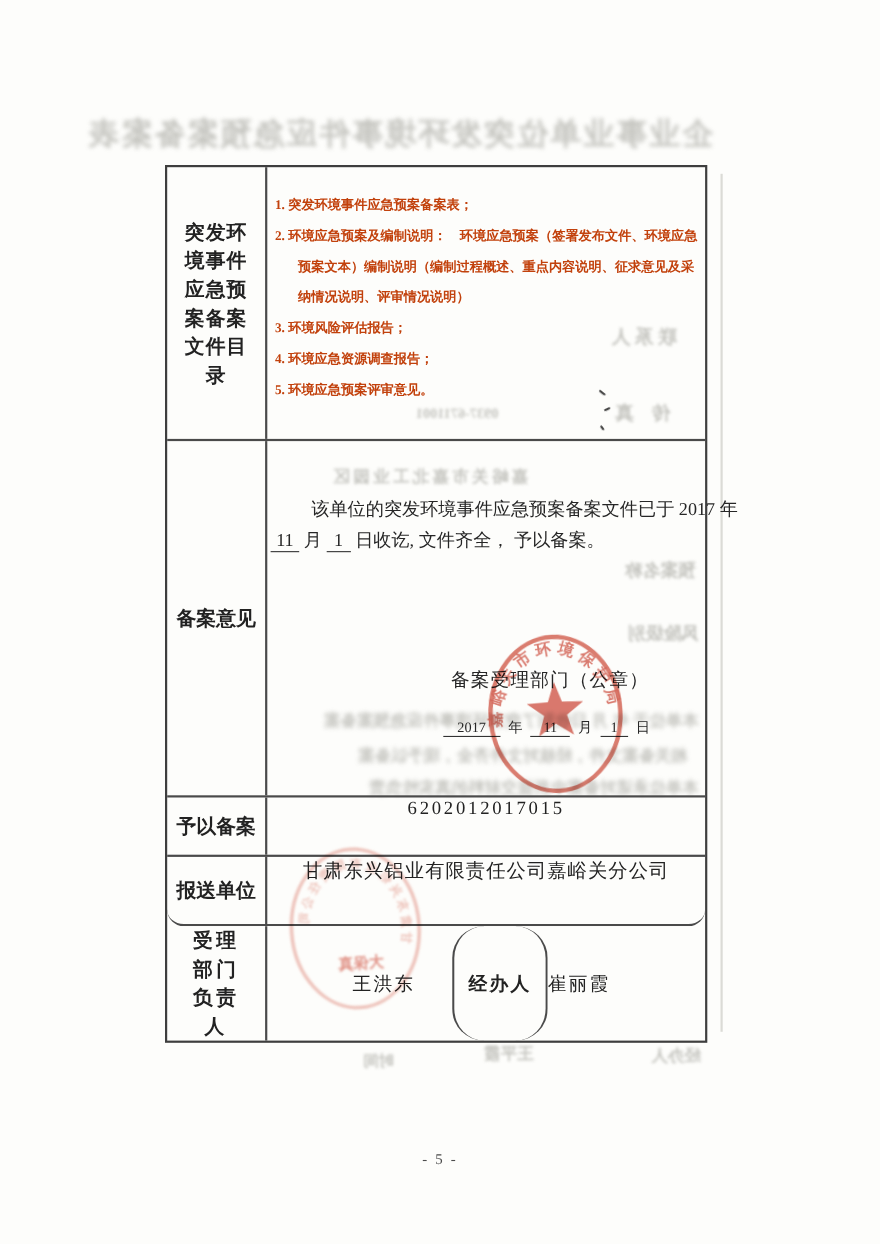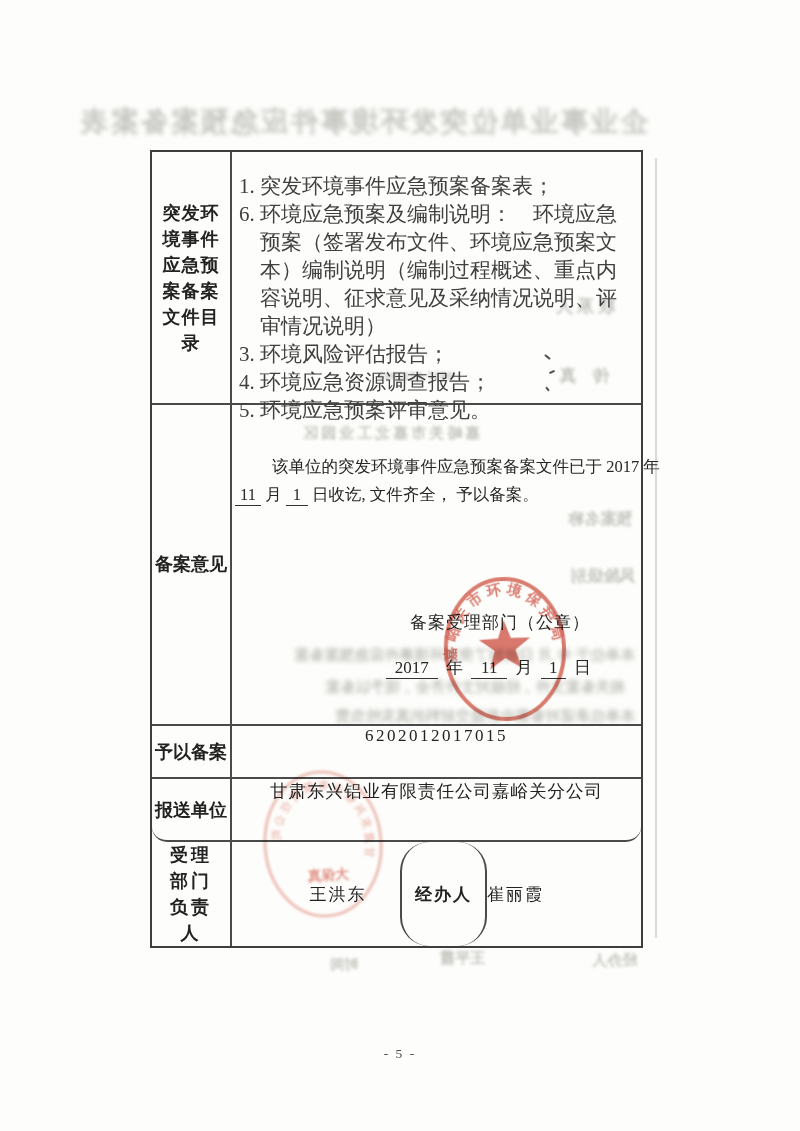--- a/index.html
+++ b/index.html
@@ -12,41 +12,41 @@
   
   .ftable{
     position:absolute;left:150px;top:150px;width:493px;height:798px;
     border:2px solid #3e3e3e;box-sizing:border-box;
     display:flex;flex-direction:column;background:transparent;
   }
   .frow{display:flex;border-bottom:2px solid #4a4a4a;box-sizing:border-box;}
   .frow.last{border-bottom:none;flex:1;}
   .cell{box-sizing:border-box;position:relative;}
   .labcell{
-    width:80px;border-right:2px solid #4a4a4a;
+    width:91px;border-right:2px solid #4a4a4a;
     display:flex;align-items:center;justify-content:center;
     flex:none;
   }
   .lab{
     font-weight:bold;font-size:18px;line-height:26px;color:#222;
     width:57px;text-align:center;letter-spacing:1px;word-break:break-all;
   }
   .lab.one{width:auto;letter-spacing:0;}
   .content{flex:1;position:relative;}
   
-  .catalog{padding:20px 6px 0 7px;font-size:21px;line-height:28px;color:#404040;}
+  .catalog{padding:20px 6px 0 7px;font-size:12px;line-height:28px;color:#c2410c;font-weight:bold;}
   .catalog .li{padding-left:21px;text-indent:-21px;}
   
   .op-para{position:absolute;left:3px;right:3px;top:48px;font-size:16.5px;line-height:28px;color:#262626;}
   .op-line1{text-indent:37px;white-space:nowrap;}
   .op-line2{white-space:nowrap;}
   .u{display:inline-block;text-align:center;border-bottom:1.4px solid #333;line-height:1.15;}
   .w26{min-width:26px;} .w22{min-width:22px;} .w52{min-width:52px;} .w36{min-width:36px;} .w25{min-width:25px;}
   .signline{position:absolute;right:51px;top:206px;font-size:17px;letter-spacing:1px;color:#262626;white-space:nowrap;}
-  .dateline{position:absolute;right:48px;top:251px;font-size:17px;color:#262626;white-space:nowrap;}
+  .dateline{position:absolute;right:48px;top:251px;font-size:13px;color:#262626;white-space:nowrap;}
   .dateline span{margin:0 2px;}
   
   .centerval{display:flex;align-items:flex-start;justify-content:center;height:100%;}
   .numval{font-size:17px;letter-spacing:2.5px;color:#222;}
   .unitval{font-size:17.5px;letter-spacing:1px;color:#222;}
   .nameval{font-size:17px;letter-spacing:2px;color:#222;}
   .midcell{width:87px;border-left:2px solid #4a4a4a;border-right:2px solid #4a4a4a;flex:none;
     display:flex;align-items:center;justify-content:center;border-radius:29px;}
   .cellA{width:168px;flex:none;display:flex;align-items:center;justify-content:center;padding-left:44px;}
   .cellC{flex:1;display:flex;align-items:center;justify-content:flex-start;}
@@ -90,21 +90,21 @@
 
   <div class="ftable">
 
     <div class="frow" style="height:253px;">
       <div class="cell labcell">
         <div class="lab">突发环境事件应急预案备案文件目录</div>
       </div>
       <div class="cell content">
         <div class="catalog">
           <div class="li">1. 突发环境事件应急预案备案表；</div>
-          <div class="li">6. 环境应急预案及编制说明：　环境应急预案（签署发布文件、环境应急预案文本）编制说明（编制过程概述、重点内容说明、征求意见及采纳情况说明、评审情况说明）</div>
+          <div class="li">2. 环境应急预案及编制说明：　环境应急预案（签署发布文件、环境应急预案文本）编制说明（编制过程概述、重点内容说明、征求意见及采纳情况说明、评审情况说明）</div>
           <div class="li">3. 环境风险评估报告；</div>
           <div class="li">4. 环境应急资源调查报告；</div>
           <div class="li">5. 环境应急预案评审意见。</div>
         </div>
       </div>
     </div>
 
     <div class="frow" style="height:328px;">
       <div class="cell labcell">
         <div class="lab one">备案意见</div>

